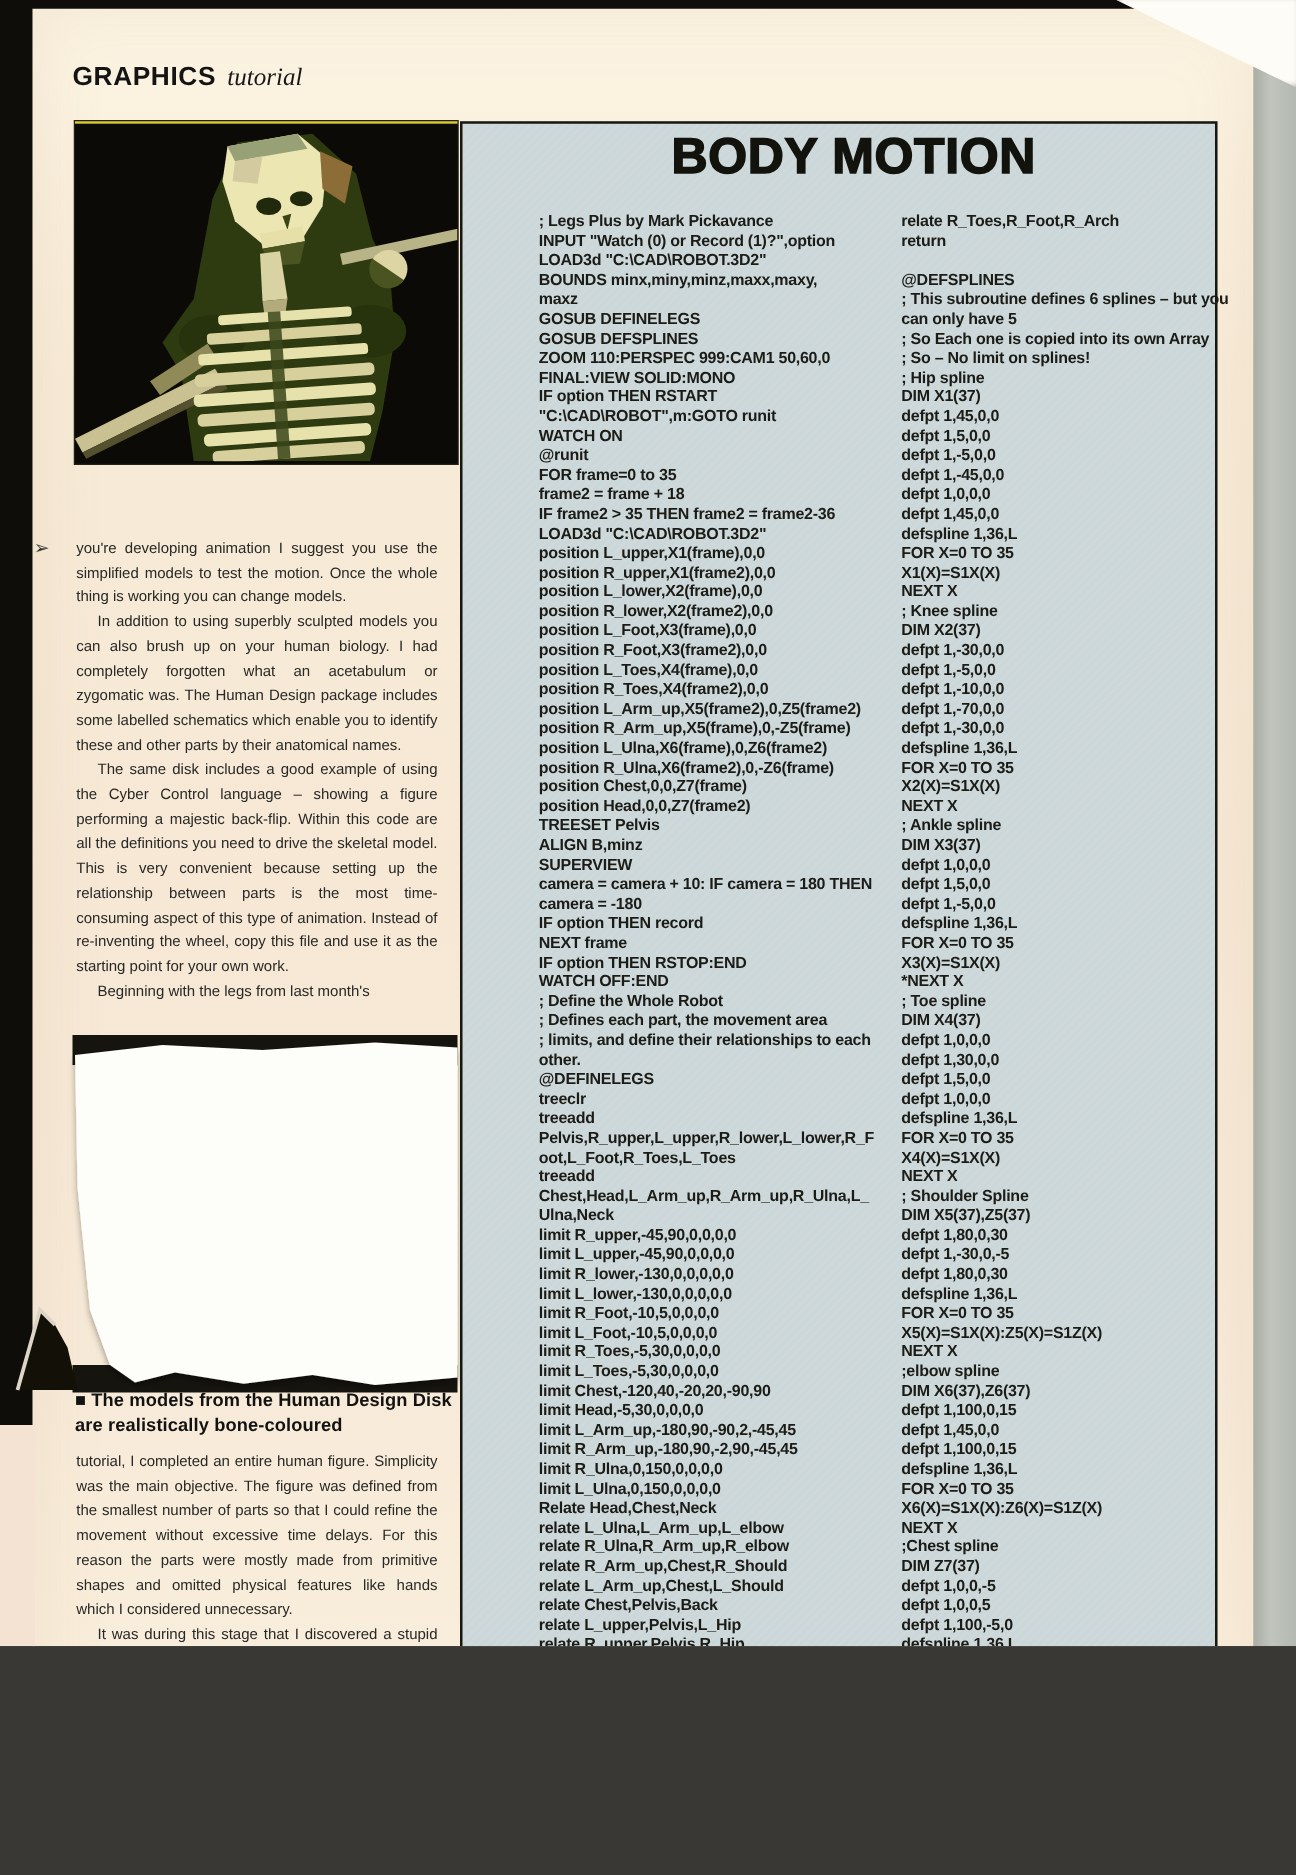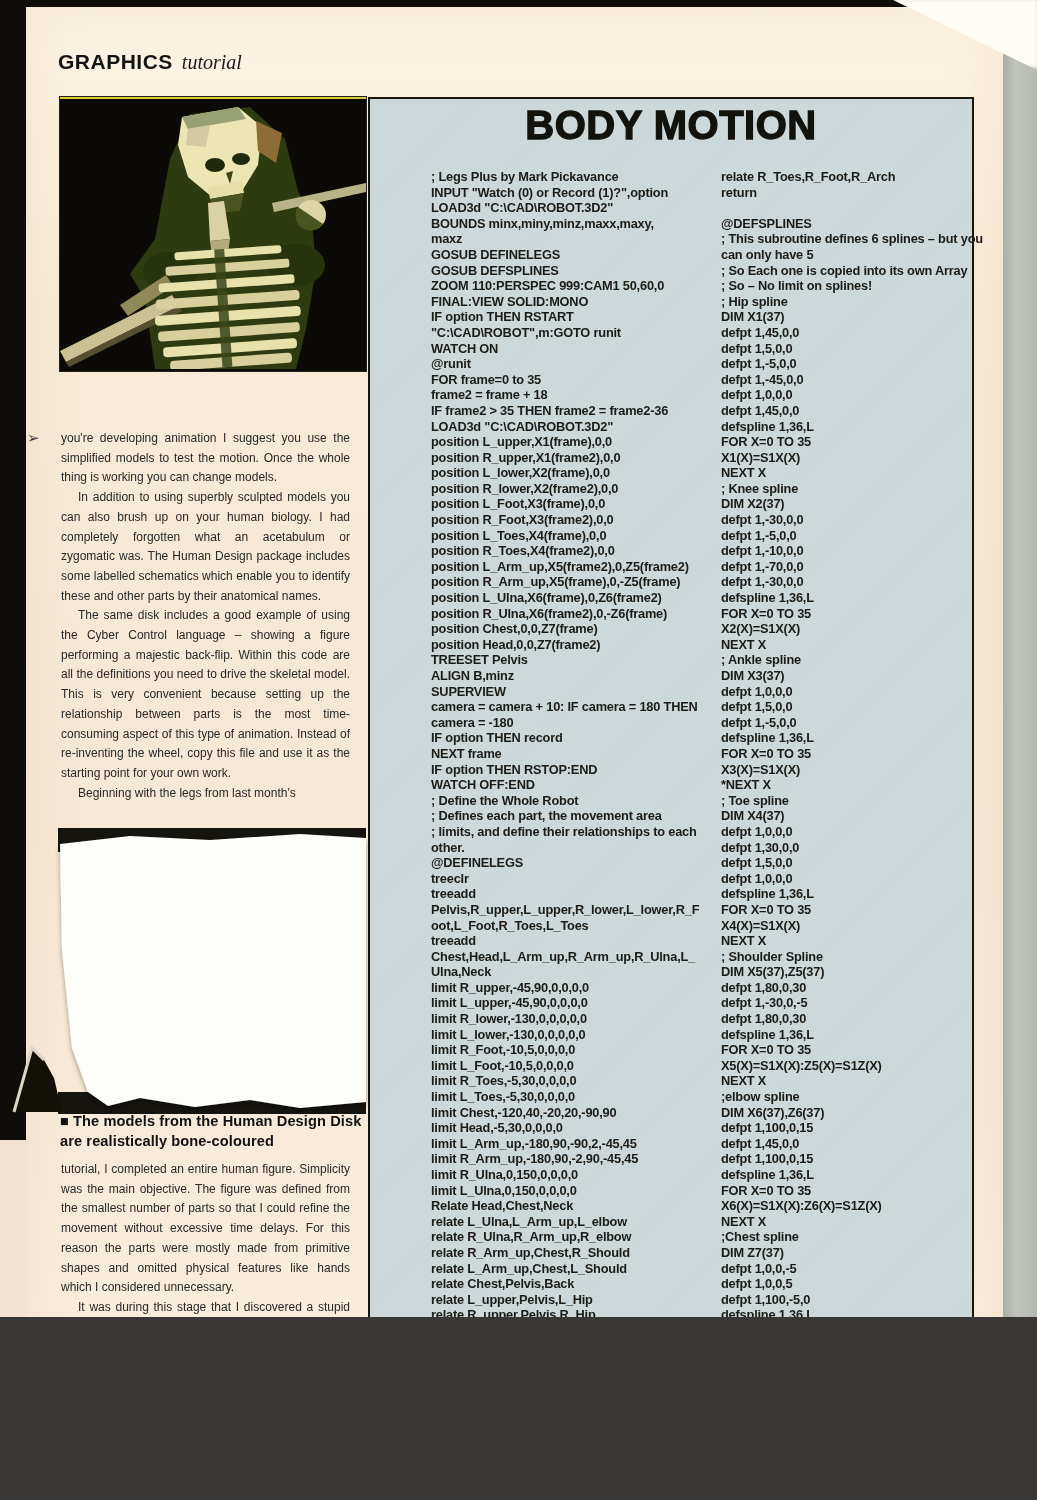--- a/index.html
+++ b/index.html
@@ -50,21 +50,21 @@
   .pagefoot .pnum{font-family:"Liberation Serif",serif;font-style:italic;
     font-size:20px;color:#191919;}
   .pagefoot .mag{font-size:21px;font-weight:800;letter-spacing:.6px;color:#eab308;margin-left:10px;}
 
   
   .listing{position:absolute;left:368px;top:97px;width:606px;height:1311px;
     background:
       repeating-linear-gradient(-45deg,rgba(255,255,255,.05) 0 2px,rgba(0,0,0,0) 2px 5px),
       #ccd7d9;
     border:2px solid #17170f;box-sizing:border-box;}
-  .listing-title{position:absolute;left:0;top:4px;width:100%;text-align:center;
+  .listing-title{position:absolute;left:12px;top:4px;width:100%;text-align:center;
     font-size:40px;font-weight:900;color:#13130d;letter-spacing:.5px;
     -webkit-text-stroke:1.3px #13130d;}
   .code-col{position:absolute;top:70px;font-size:12.8px;font-weight:700;
     line-height:15.6px;letter-spacing:-.2px;color:#1c1c17;white-space:pre-line;margin-left:48px;}
   .col-left{left:13px;width:289px;}
   .col-right{left:303px;width:294px;}
 
   .watermark{position:absolute;left:821px;top:1467px;font-size:19px;letter-spacing:.8px;
     color:#dfb8a8;opacity:.85;}
 </style>

